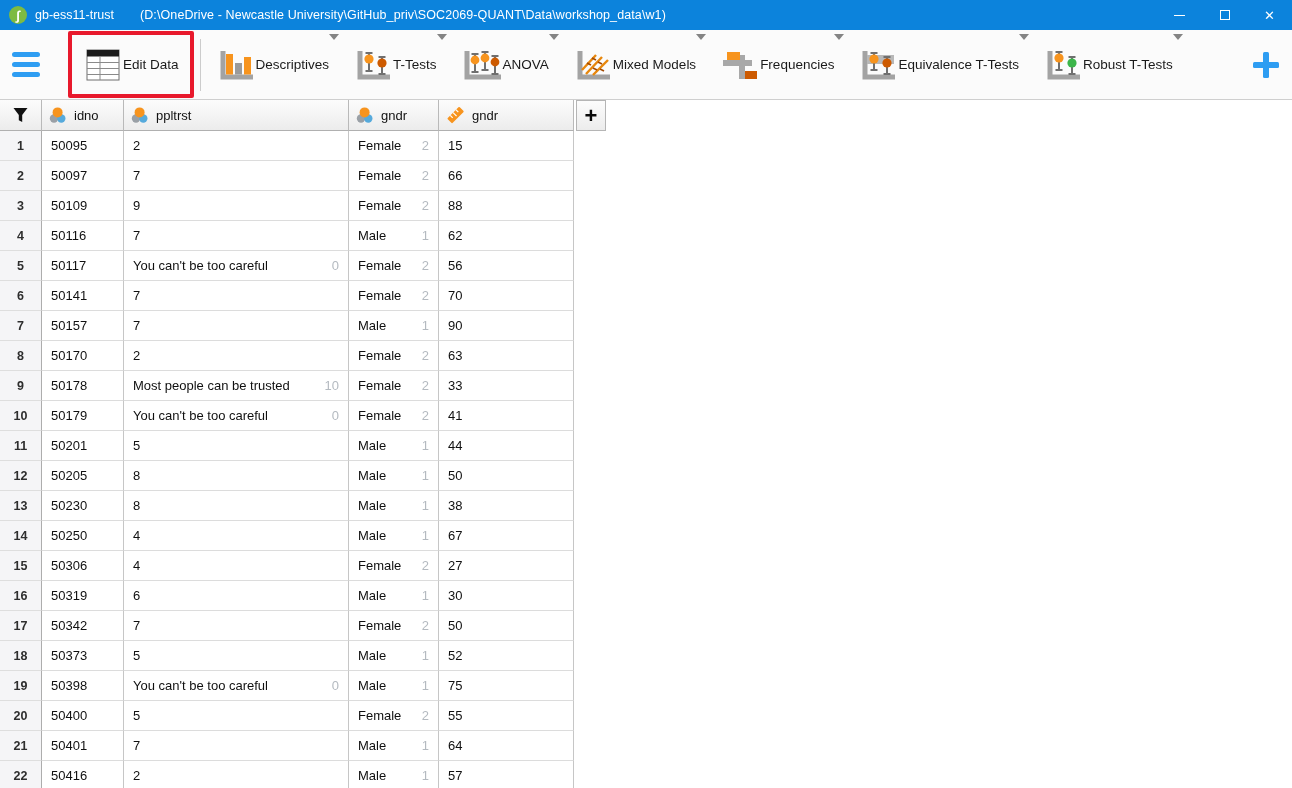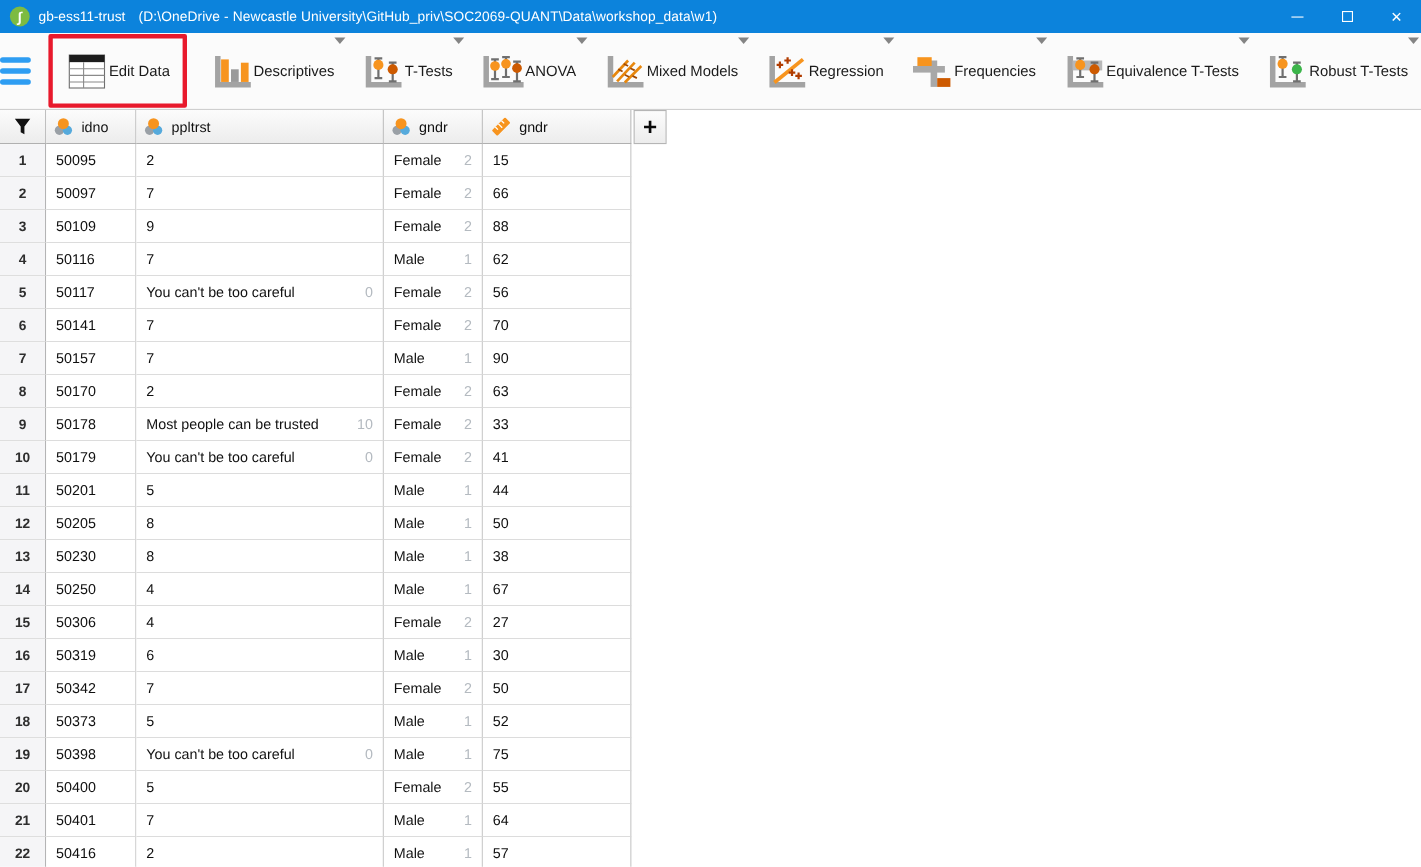--- a/index.html
+++ b/index.html
@@ -5,21 +5,21 @@
   * { margin:0; padding:0; box-sizing:border-box; }
   html,body { width:1292px; height:788px; overflow:hidden;
     font-family:"Liberation Sans", sans-serif; background:#ffffff; }
 
   
   .titlebar { height:30px; background:#0c83dc; display:flex; align-items:center;
     color:#ffffff; font-size:12.5px; }
   .app-icon { width:18px; height:18px; border-radius:50%; background:#7dbb42;
     margin:0 8px 0 9px; display:flex; align-items:center; justify-content:center;
     color:#ffffff; font-size:13px; font-style:italic; font-weight:bold; line-height:1; }
-  .tb-title { margin-right:12px; }
+  .tb-title { margin-right:26px; }
   .tb-path { letter-spacing:0.1px; }
   .win-controls { margin-left:auto; display:flex; height:100%; }
   .win-btn { width:45px; height:100%; display:flex; align-items:center; justify-content:center; }
   .glyph-min { width:11px; height:1px; background:#fff; display:block; }
   .glyph-max { width:10px; height:10px; border:1px solid #fff; display:block; }
   .glyph-close { font-size:13px; color:#fff; line-height:1; }
 
   
   .ribbon { height:70px; background:#fbfbfb; border-bottom:1px solid #cfcfcf;
     display:flex; align-items:stretch; position:relative; }
@@ -178,40 +178,20 @@
             <line x1="21" y1="12" x2="25" y2="14"></line>
           <line x1="22" y1="22" x2="26" y2="24"></line>
             <line x1="27" y1="16" x2="31" y2="18"></line>
           <line x1="29" y1="23" x2="33" y2="25"></line>
         </g>
       </svg>
     </div>
     <div class="rb-label">Mixed Models</div>
   </div>
 
-  <div class="ribbon-btn">
-    <span class="caret"></span>
-    <div class="icon-wrap">
-      <svg width="42" height="38" viewBox="0 0 42 38">
-        <path d="M9,5 L9,31 L39,31" stroke="#a3a3a3" stroke-width="5" fill="none"></path>
-        <line x1="11" y1="29" x2="37" y2="8" stroke="#f7941e" stroke-width="3.4"></line>
-        <g stroke="#b13c00" stroke-width="2">
-          <line x1="16" y1="10" x2="16" y2="16"></line>
-            <line x1="13" y1="13" x2="19" y2="13"></line>
-          <line x1="23" y1="6" x2="23" y2="12"></line>
-            <line x1="20" y1="9" x2="26" y2="9"></line>
-          <line x1="27" y1="17" x2="27" y2="23"></line>
-            <line x1="24" y1="20" x2="30" y2="20"></line>
-          <line x1="33" y1="20" x2="33" y2="26"></line>
-            <line x1="30" y1="23" x2="36" y2="23"></line>
-        </g>
-      </svg>
-    </div>
-    <div class="rb-label">Regression</div>
-  </div>
 
   <div class="ribbon-btn">
     <span class="caret"></span>
     <div class="icon-wrap">
       <svg width="42" height="38" viewBox="0 0 42 38">
         <rect x="5" y="14" width="29" height="6" fill="#a8a8a8"></rect>
         <rect x="21" y="9" width="6" height="24" fill="#a8a8a8"></rect>
         <rect x="9" y="6" width="13" height="8" fill="#f7941e"></rect>
         <rect x="27" y="25" width="12" height="8" fill="#cd5a00"></rect>
       </svg>

